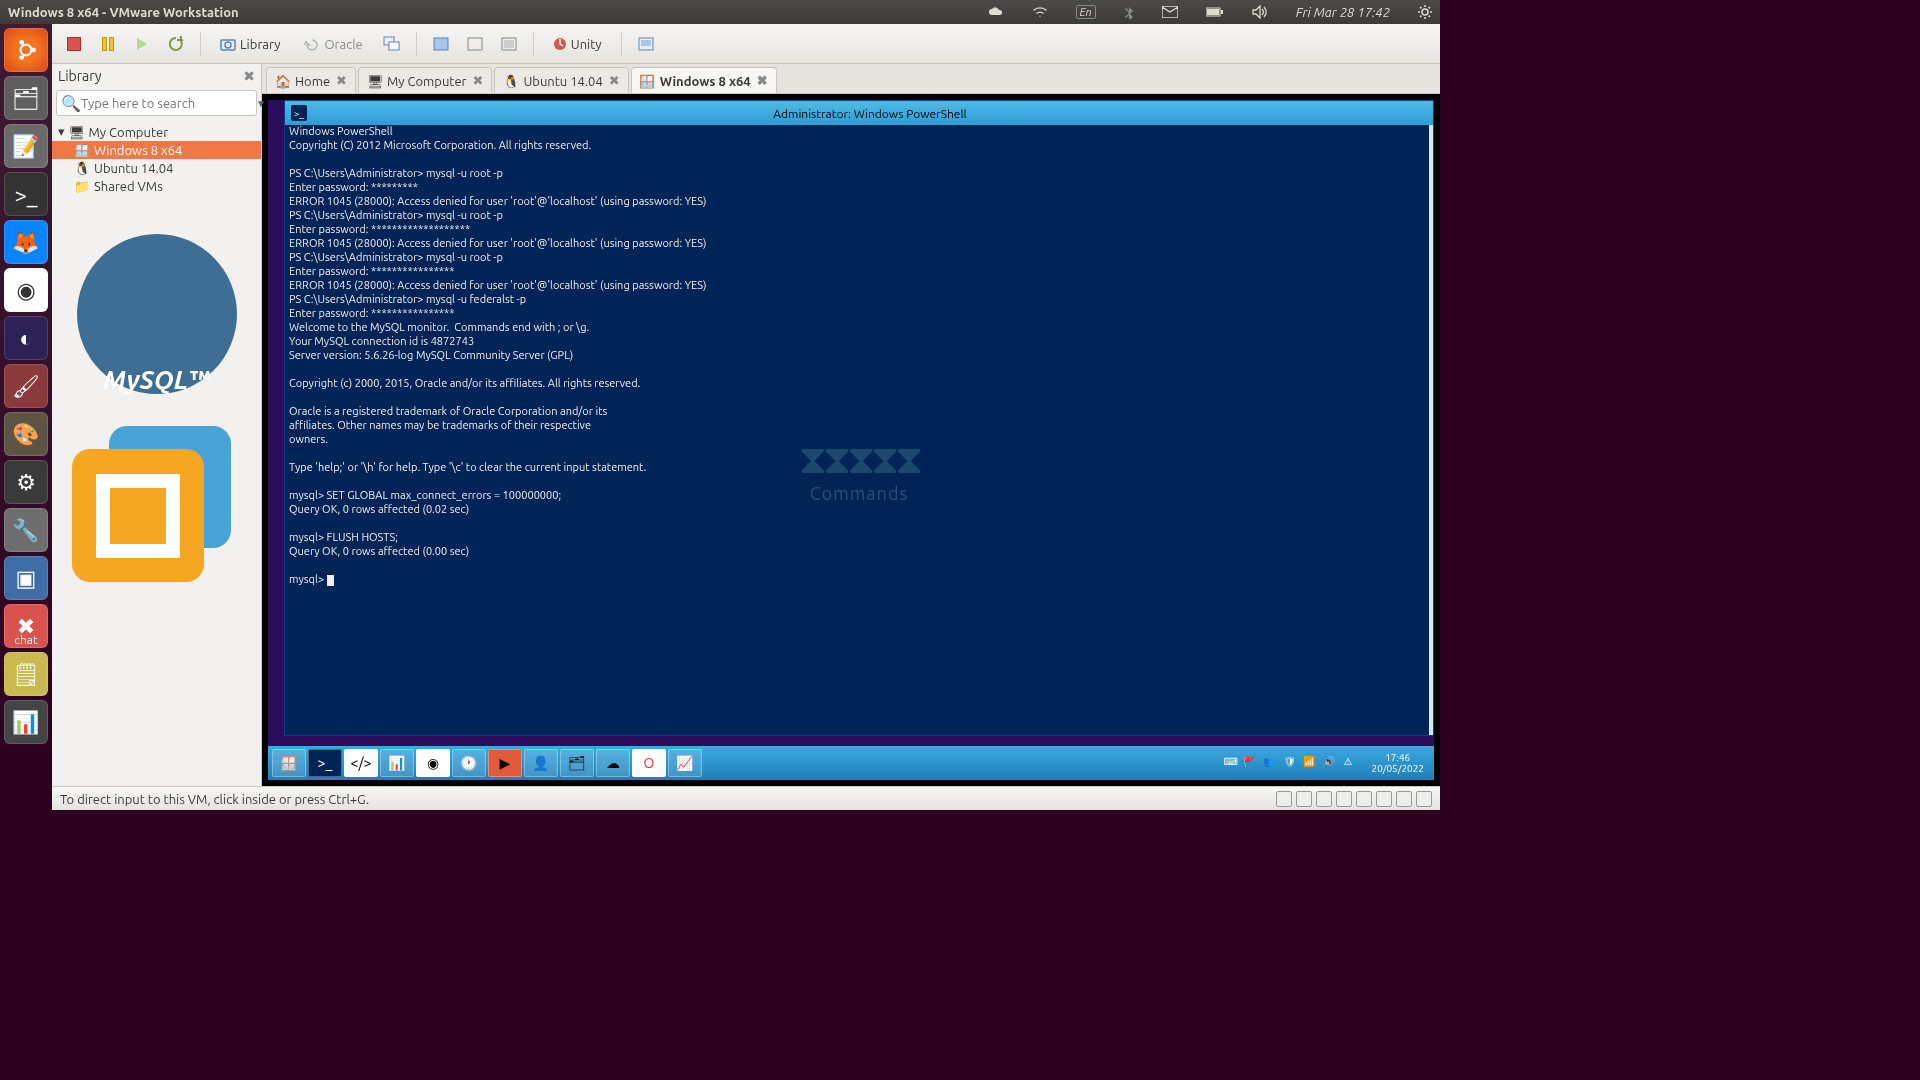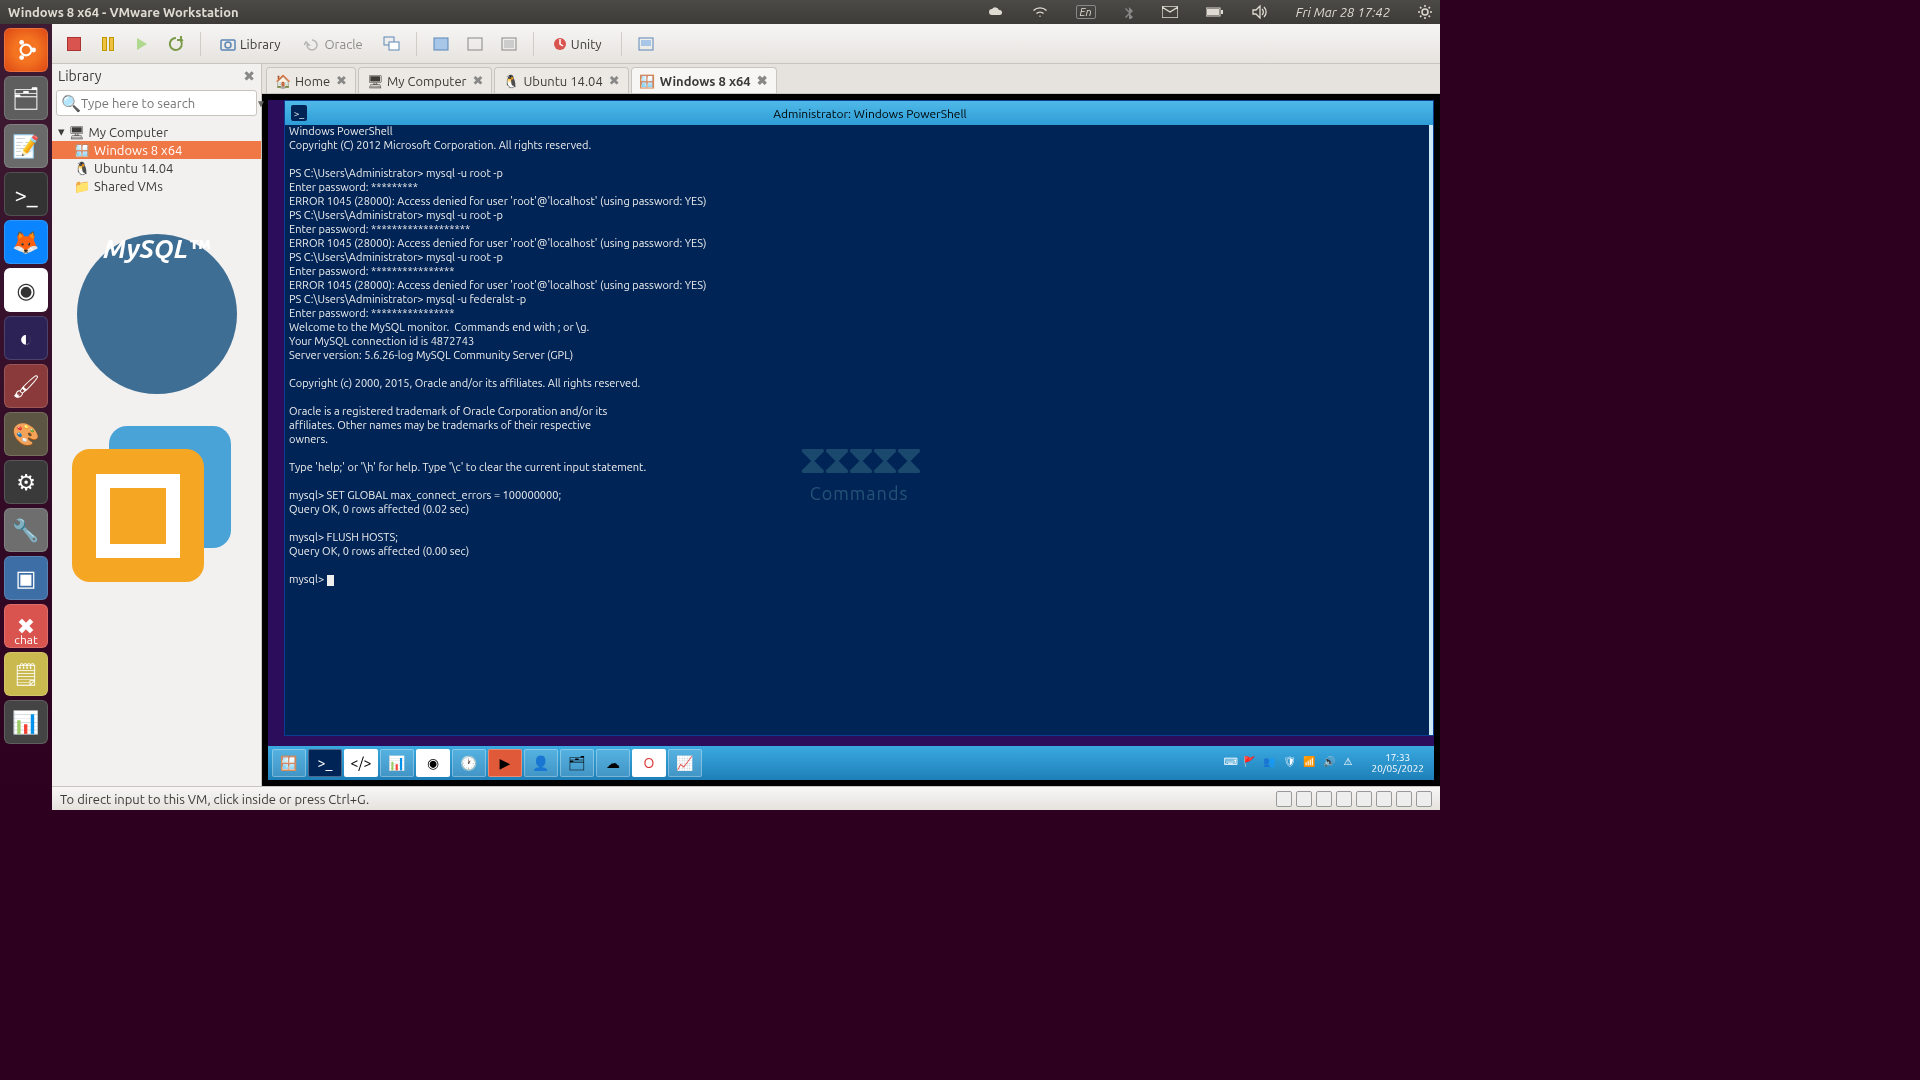--- a/index.html
+++ b/index.html
@@ -47,21 +47,21 @@
 .lib-search { margin:2px 4px 4px; display:flex; align-items:center; border:1px solid #c8c5bf; border-radius:3px; background:#fff; height:26px; padding:0 4px; }
 .lib-search input { flex:1; border:none; outline:none; font-size:13px; background:transparent; }
 .lib-search .dd { color:#666; font-size:10px; padding:0 4px; }
 .tree { font-size:13px; color:#3c3b37; padding:2px 0; }
 .tree .node { display:flex; align-items:center; gap:4px; padding:2px 6px; cursor:pointer; }
 .tree .node.sel { background:#f07746; color:#fff; }
 .tree .ind1{padding-left:22px;} .tree .ind2{padding-left:22px;}
 .micon{width:16px;height:14px;display:inline-block;}
 
 .logo-stack{position:absolute;top:170px;left:0;right:0;display:flex;flex-direction:column;align-items:center;gap:18px;}
-.mysql-badge{width:160px;height:160px;border-radius:50%;background:#3e6e93;display:flex;align-items:flex-start;justify-content:center;color:#fff;font-weight:bold;font-size:26px;font-style:italic;}
+.mysql-badge{width:160px;height:160px;border-radius:50%;background:#3e6e93;display:flex;align-items:flex-end;justify-content:center;color:#fff;font-weight:bold;font-size:26px;font-style:italic;}
 .vmw-badge{width:170px;height:170px;position:relative;}
 .vmw-back{position:absolute;inset:8% 0 0 22%;width:72%;height:72%;background:#4aa3d6;border-radius:18px;}
 .vmw-front{position:absolute;inset:22% 18% 0 0;width:78%;height:78%;background:#f5a623;border-radius:18px;display:flex;align-items:center;justify-content:center;}
 .vmw-front::after{content:"";width:42%;height:42%;border:14px solid #fff;}
 
 
 .vm-area { flex:1; display:flex; flex-direction:column; min-width:0; }
 .tabs { height:30px; background:#e6e3de; display:flex; align-items:flex-end; padding-left:4px; gap:2px; border-bottom:1px solid #c8c5bf; }
 .tab { height:26px; display:flex; align-items:center; gap:6px; padding:0 8px; font-size:13px; border:1px solid #c8c5bf; border-bottom:none; border-radius:4px 4px 0 0; background:#ece9e4; cursor:pointer; color:#3c3b37; }
 .tab.active { background:#f7f6f5; font-weight:bold; }
@@ -379,21 +379,21 @@
             <div class="wt-tray">
               <span class="mini">⌨</span>
               <span class="mini">🚩</span>
               <span class="mini">👥</span>
               <span class="mini">🛡</span>
               <span class="mini">📶</span>
               <span class="mini">🔊</span>
               <span class="mini">⚠</span>
             </div>
             <div class="wt-clock">
-              <span>17:33</span>
+              <span>17:46</span>
               <span>20/05/2022</span>
             </div>
           </div>
 
         </div>
       </div>
     </div>
   </div>
 
   <div class="statusbar">

